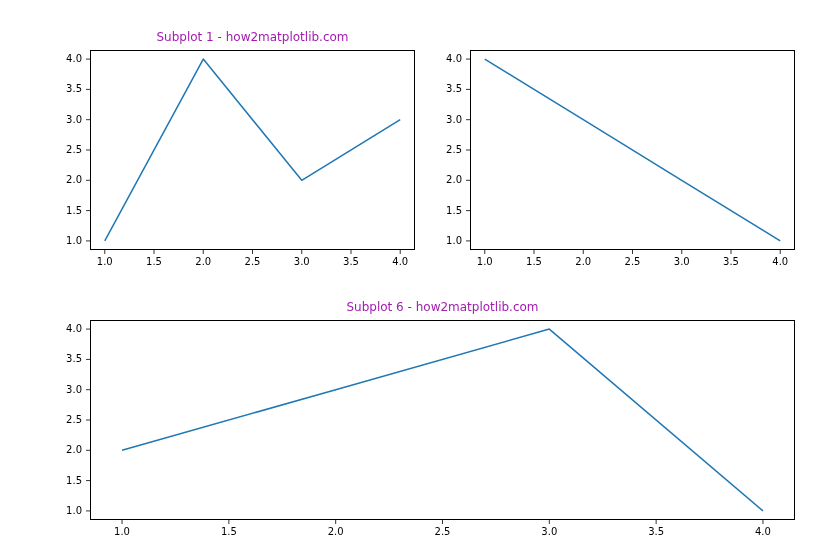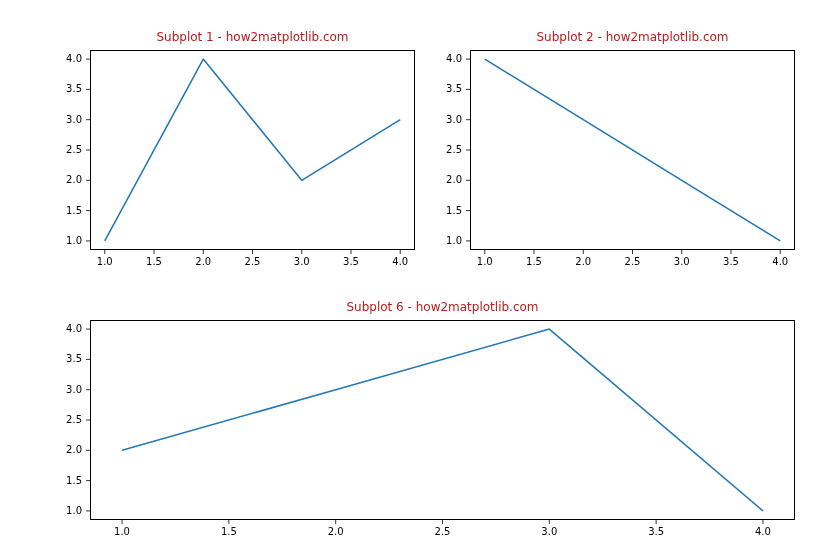--- a/index.html
+++ b/index.html
@@ -17,21 +17,21 @@
     width: 840px;
     height: 560px;
   }
   .subplot {
     position: absolute;
   }
   .title {
     position: absolute;
     text-align: center;
     font-size: 12px;
-    color: #b91c1c;
+    color: #a21caf;
     width: 100%;
     top: -20px;
   }
   .axes {
     position: absolute;
     left: 0;
     top: 0;
     border: 1px solid #000;
     box-sizing: border-box;
   }
@@ -107,21 +107,20 @@
         <span style="position: absolute; right: 0px; top: -6px;">3.0</span>
       </div>
       <div class="tick-label ylabel" style="left: -8px; width: 0px; top: 39.3939px;">
         <span style="position: absolute; right: 0px; top: -6px;">3.5</span>
       </div>
       <div class="tick-label ylabel" style="left: -8px; width: 0px; top: 9.09091px;">
         <span style="position: absolute; right: 0px; top: -6px;">4.0</span>
       </div>
     </div>
     <div class="subplot" style="left: 470px; top: 50px; width: 325px; height: 200px;">
-      <div class="title">Subplot 2 - how2matplotlib.com</div>
       <div class="axes" style="width: 325px; height: 200px;"></div>
       <svg class="plot" width="325" height="200">
         <path d="M 14.77 9.09 L 113.26 69.70 L 211.74 130.30 L 310.23 190.91" class="line"></path>
         <line x1="14.772727272727273" x2="14.772727272727273" y1="200" y2="204" class="tickmark"></line>
         <line x1="64.01515151515152" x2="64.01515151515152" y1="200" y2="204" class="tickmark"></line>
         <line x1="113.25757575757575" x2="113.25757575757575" y1="200" y2="204" class="tickmark"></line>
         <line x1="162.49999999999997" x2="162.49999999999997" y1="200" y2="204" class="tickmark"></line>
         <line x1="211.7424242424242" x2="211.7424242424242" y1="200" y2="204" class="tickmark"></line>
         <line x1="260.98484848484844" x2="260.98484848484844" y1="200" y2="204" class="tickmark"></line>
         <line x1="310.2272727272727" x2="310.2272727272727" y1="200" y2="204" class="tickmark"></line>

